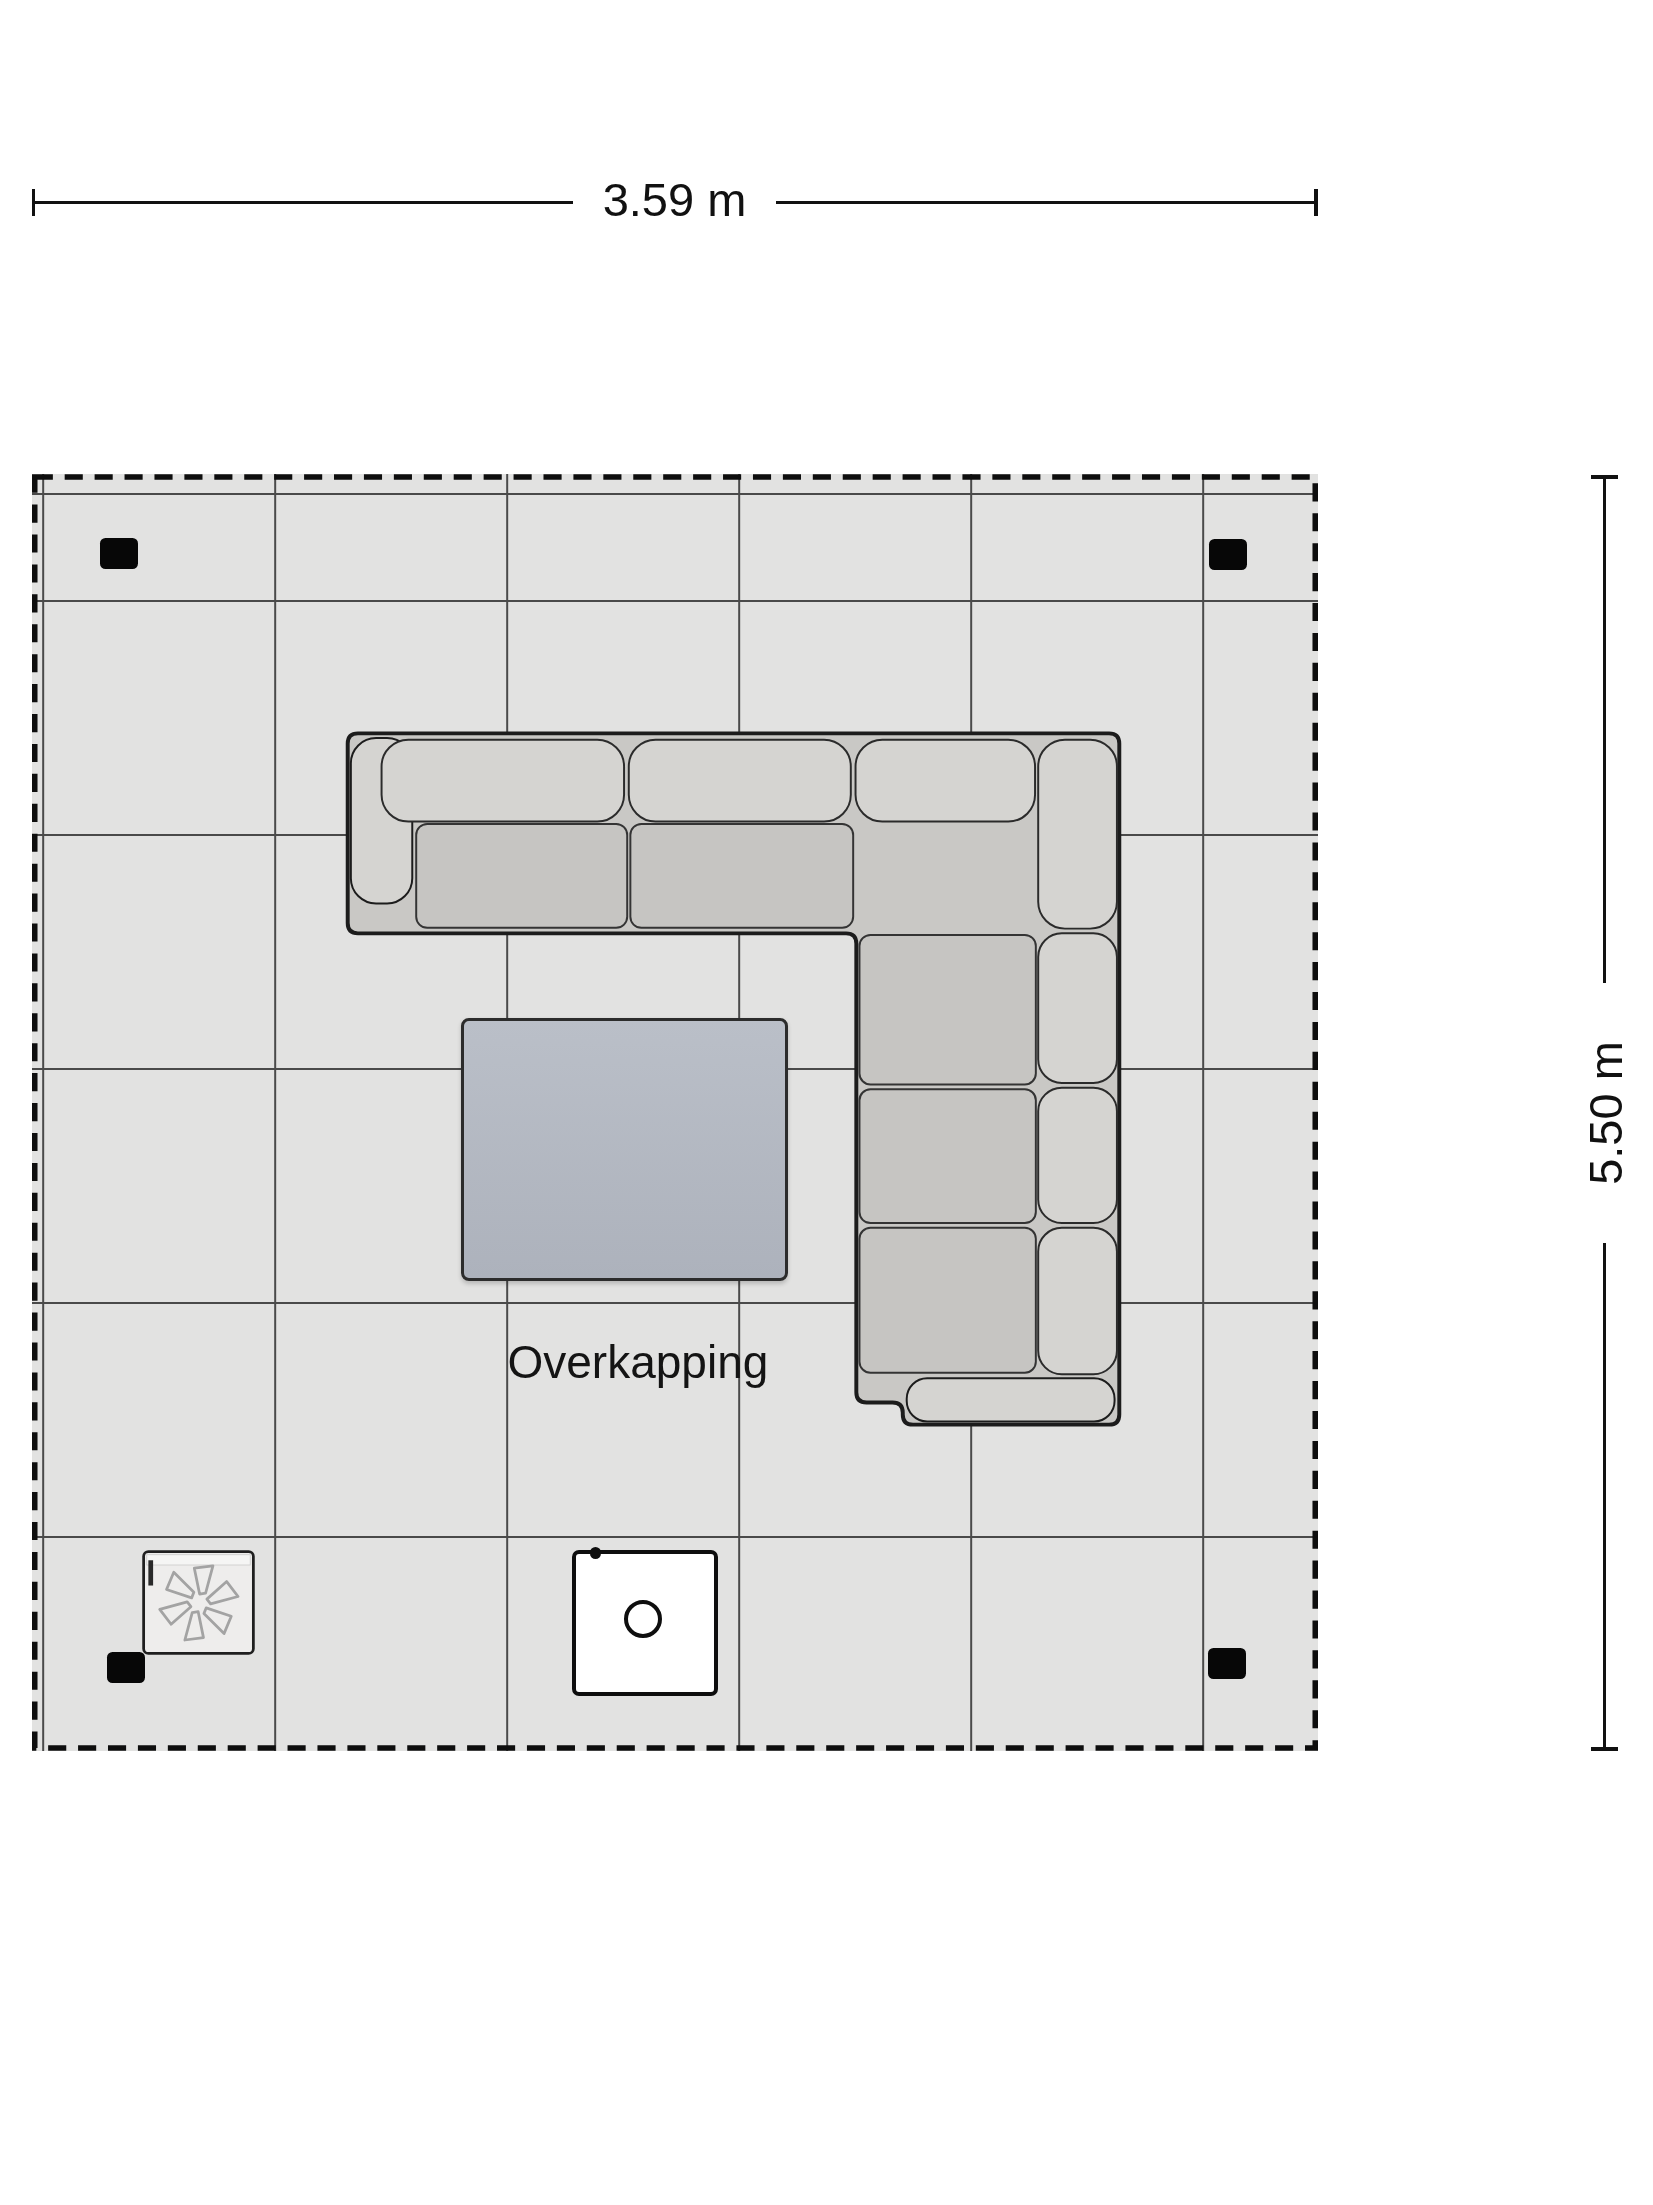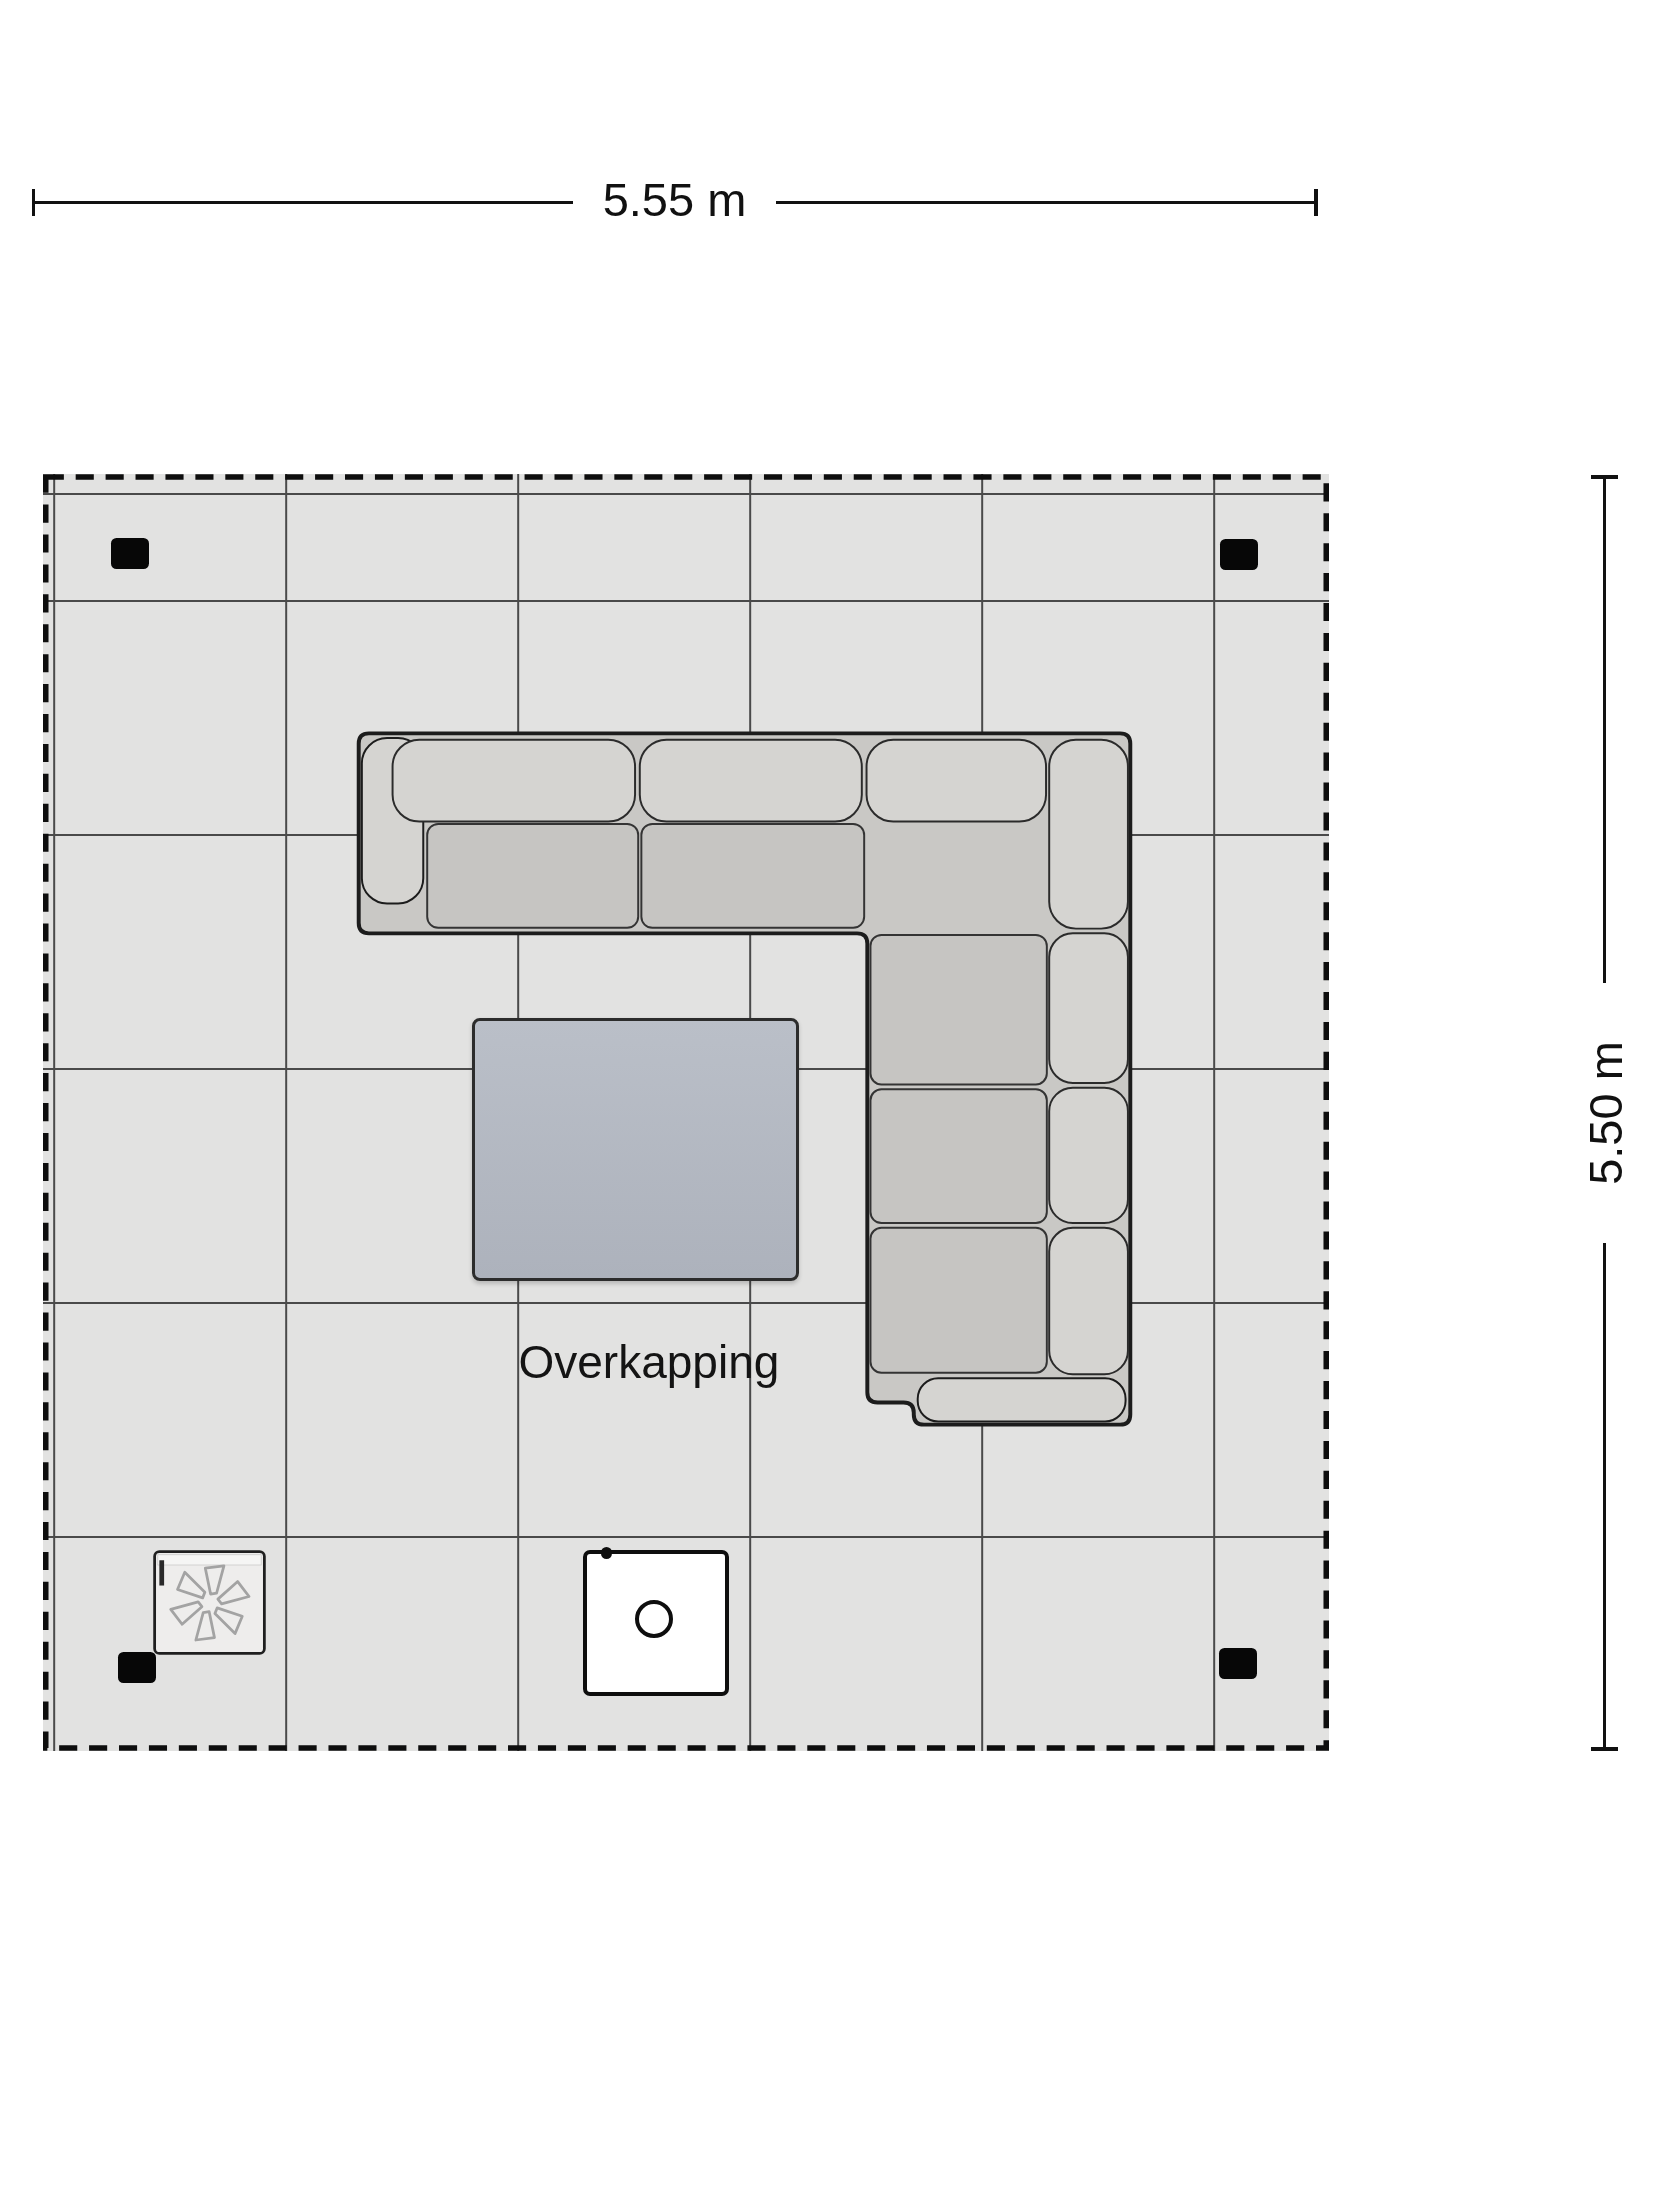--- a/index.html
+++ b/index.html
@@ -29,21 +29,21 @@
   .dim-v .dim-label{position:absolute;left:50%;top:50%;
     transform:translate(-50%,-50%) rotate(-90deg);
     font-size:47px;color:var(--dim-line);white-space:nowrap}
 
   
   .terrace{position:absolute;left:31.5px;top:474px;width:1286px;height:1277px;
     background-color:var(--terrace-fill);
     background-image:
       repeating-linear-gradient(to right, var(--grid-line) 0 1.6px, transparent 1.6px 232px),
       repeating-linear-gradient(to bottom, var(--grid-line) 0 1.6px, transparent 1.6px 234px);
-    background-position:10.2px 0, 0 126px;margin-left:11px;}
+    background-position:10.2px 0, 0 126px;}
   .dash-border{position:absolute;left:0;top:0;pointer-events:none}
 
   
   .sofa{position:absolute;left:313px;top:257px;width:777px;height:696px}
   .shell{fill:var(--sofa-shell);stroke:var(--sofa-outline);stroke-width:5}
   .arm{fill:var(--sofa-cushion);stroke:var(--sofa-outline);stroke-width:2.5}
   .back{fill:var(--sofa-cushion);stroke:#2b2b2b;stroke-width:2.5}
   .seat{fill:var(--sofa-seat);stroke:#343434;stroke-width:2.5}
 
   .coffee-table{position:absolute;left:429px;top:544px;width:327px;height:263px;
@@ -67,21 +67,21 @@
   .post.p2{left:1177px;top:65px}
   .post.p3{left:75px;top:1178px}
   .post.p4{left:1176px;top:1174px}
 </style>
 </head>
 <body>
 
 <div class="dim-h">
   <div class="tick"></div>
   <div class="seg"></div>
-  <div class="dim-label">5.55 m</div>
+  <div class="dim-label">3.59 m</div>
   <div class="seg"></div>
   <div class="tick"></div>
 </div>
 
 <div class="dim-v">
   <div class="tick"></div>
   <div class="seg"></div>
   <div class="vwrap">
     <div class="dim-label">5.50 m</div>
   </div>

